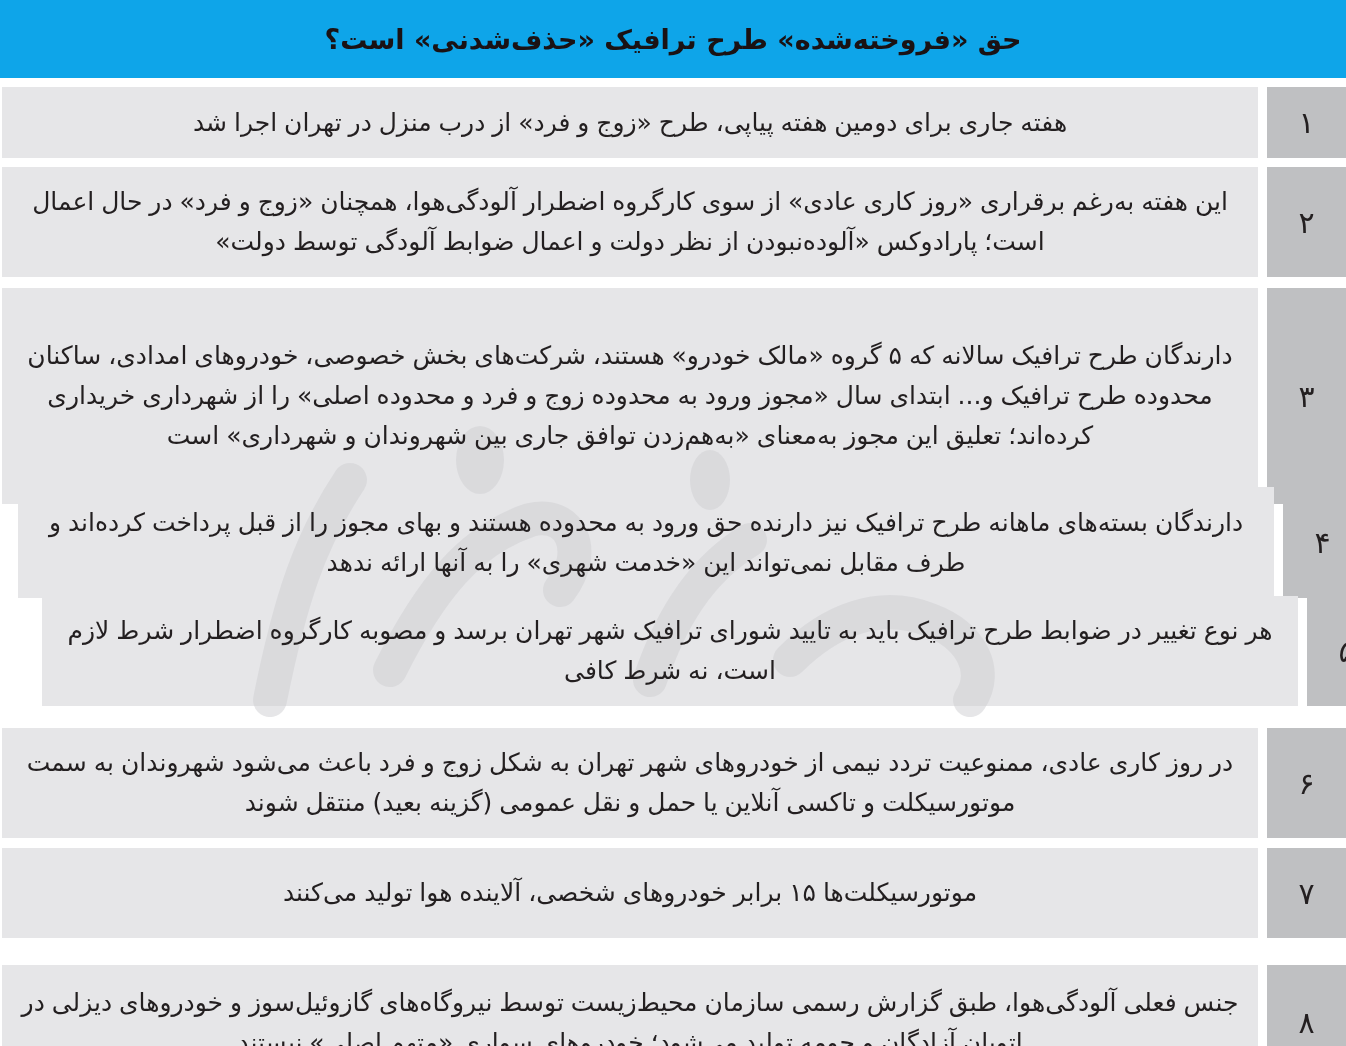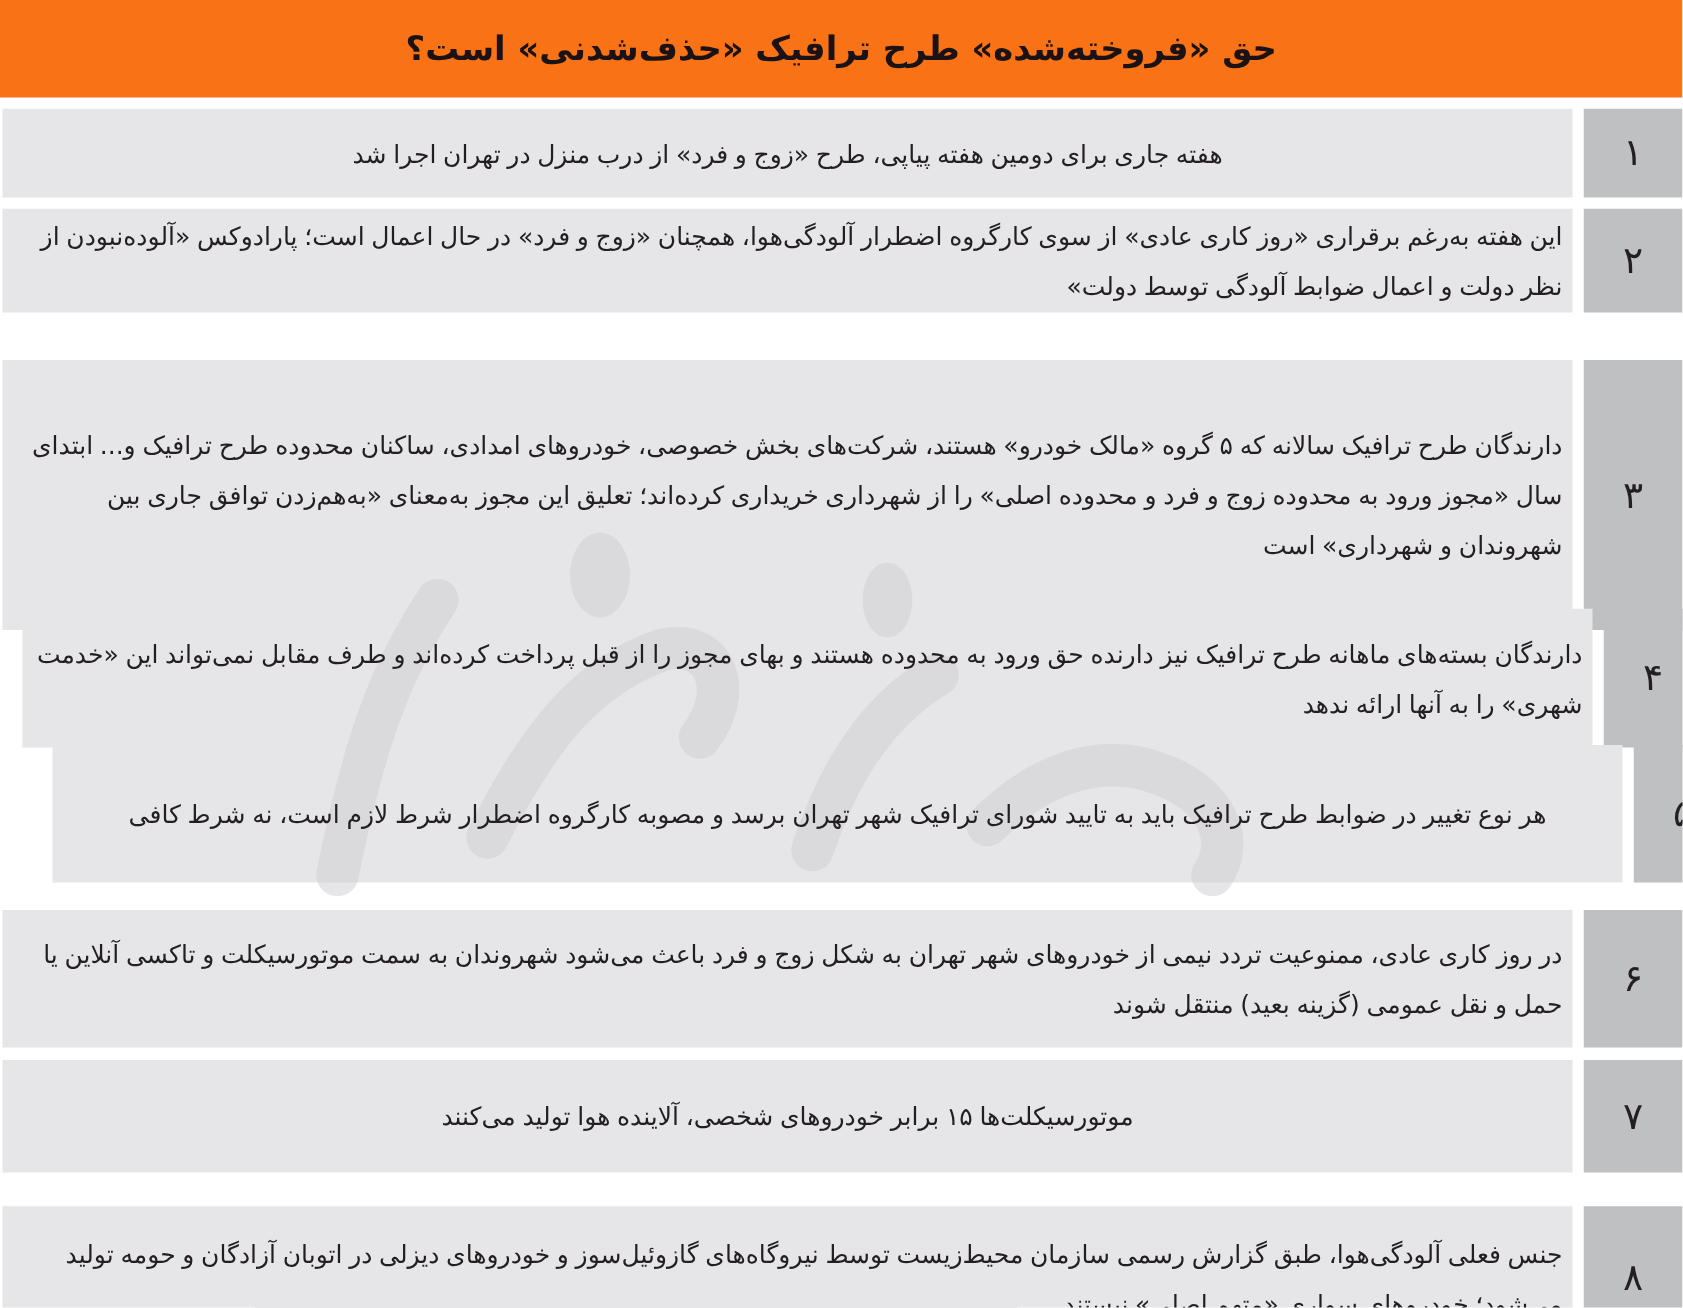--- a/index.html
+++ b/index.html
@@ -13,21 +13,21 @@
       position: relative;
       overflow: hidden;
       font-family: "DejaVu Sans", sans-serif;
     }
     .header {
       position: absolute;
       left: 0;
       top: 0;
       width: 1346px;
       height: 78px;
-      background: #f97316;
+      background: #0ea5e9;
       display: flex;
       align-items: center;
       justify-content: center;
       direction: rtl;
     }
     .header-title {
       font-family: "DejaVu Sans", sans-serif;
       font-weight: bold;
       font-size: 27px;
       color: #1a1214;
@@ -46,22 +46,23 @@
       height: 100%;
       background: #E6E6E8;
       display: flex;
       align-items: center;
       justify-content: center;
       box-sizing: border-box;
       padding: 0 8px;
     }
     .text-body {
       direction: rtl;
+      text-align: center;
       font-family: "DejaVu Sans", sans-serif;
-      font-size: 20px;
+      font-size: 25px;
       line-height: 40px;
       color: #231f20;
       letter-spacing: -0.6px;
       word-spacing: -1px;
       position: relative;
       z-index: 2;
     }
     .num-cell {
       position: absolute;
       left: 1267px;
@@ -111,21 +112,21 @@
 
 <div class="row" style="top:87px;height:71px;">
   <div class="text-cell">
     <div class="text-body">هفته جاری برای دومین هفته پیاپی، طرح «زوج و فرد» از درب منزل در تهران اجرا شد</div>
   </div>
   <div class="num-cell">
     <span class="num-text">۱</span>
   </div>
 </div>
 
-<div class="row" style="top:167px;height:83px;">
+<div class="row" style="top:167px;height:110px;">
   <div class="text-cell">
     <div class="text-body">این هفته به‌رغم برقراری «روز کاری عادی» از سوی کارگروه اضطرار آلودگی‌هوا، همچنان «زوج و فرد» در حال اعمال است؛ پارادوکس «آلوده‌نبودن از نظر دولت و اعمال ضوابط آلودگی توسط دولت»</div>
   </div>
   <div class="num-cell">
     <span class="num-text">۲</span>
   </div>
 </div>
 
 <div class="row" style="top:288px;height:216px;">
   <div class="text-cell">

